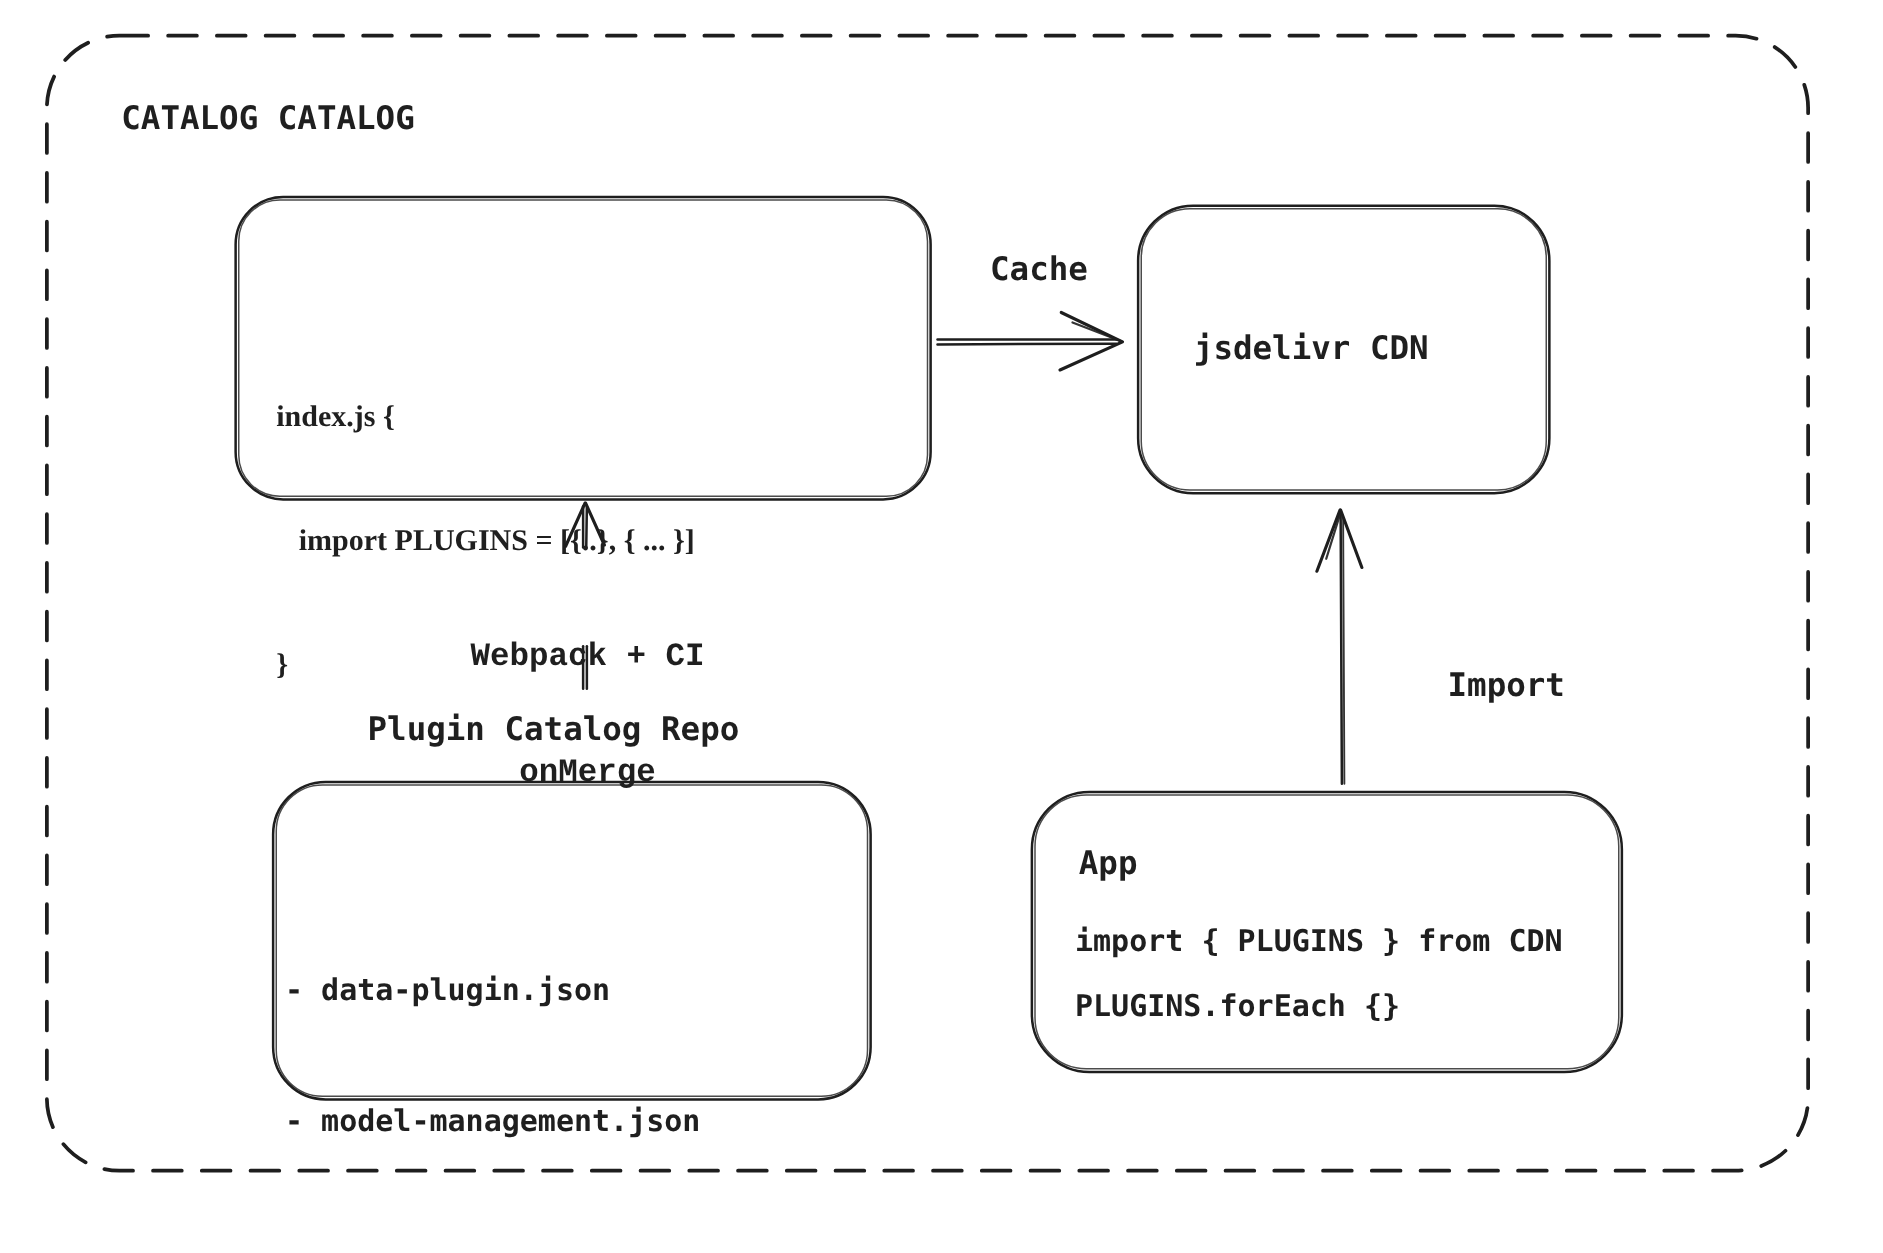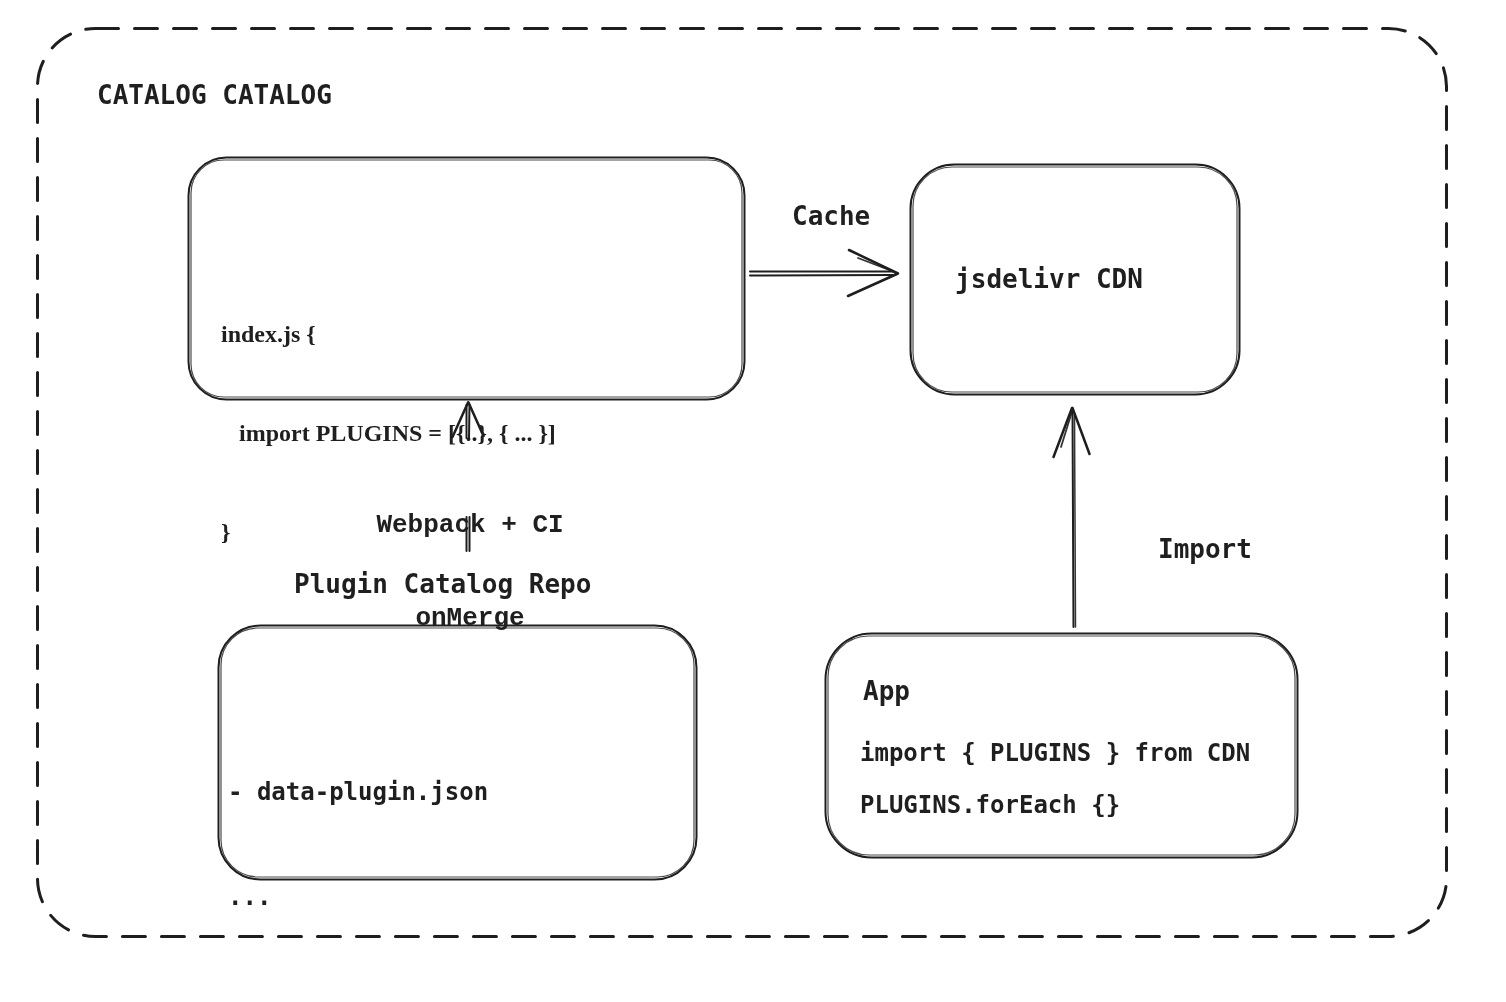--- a/index.html
+++ b/index.html
@@ -102,20 +102,21 @@
   <div class="txt lbl center" style="left:910px; top:264px; width:278px;">jsdelivr CDN</div>
 
   <div class="txt lbl center" style="left:320px; top:448px; width:300px; line-height:31px;font-family:Liberation Mono, monospace;">
     <div>Webpack + CI</div>
     <div>onMerge</div>
   </div>
 
   <div class="txt lbl" style="left:294px; top:569px;">Plugin Catalog Repo</div>
   <div class="txt code" style="left:228px; top:705px; line-height:35px;">
     <div>- data-plugin.json</div>
+    <div>- model-management.json</div>
     <div>...</div>
   </div>
 
   <div class="txt lbl" style="left:863px; top:676px;">App</div>
   <div class="txt code" style="left:860px; top:737px;">import { PLUGINS } from CDN</div>
   <div class="txt code" style="left:860px; top:789px;">PLUGINS.forEach {}</div>
 
   <div class="txt lbl" style="left:1158px; top:517px;margin-top:17px;">Import</div>
 
 </div>

